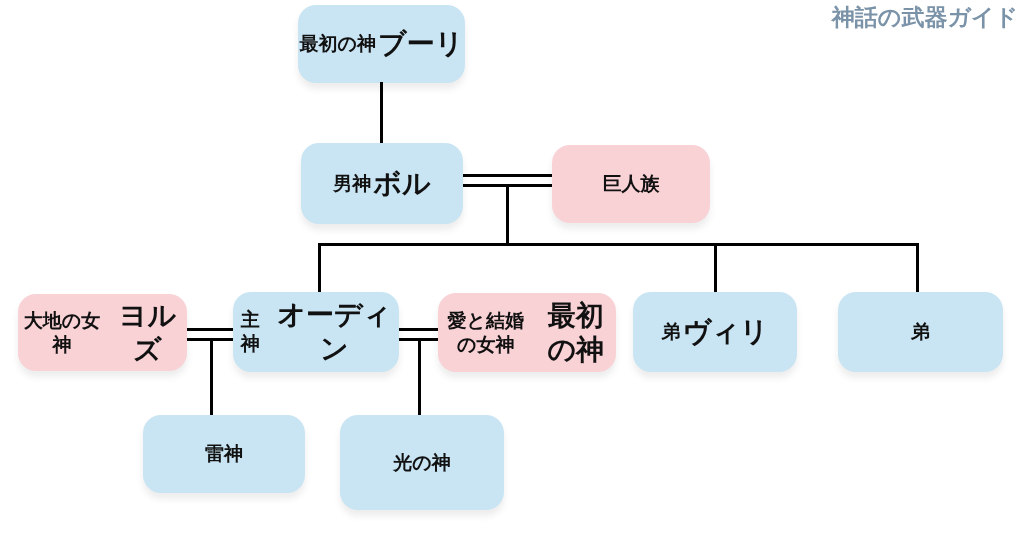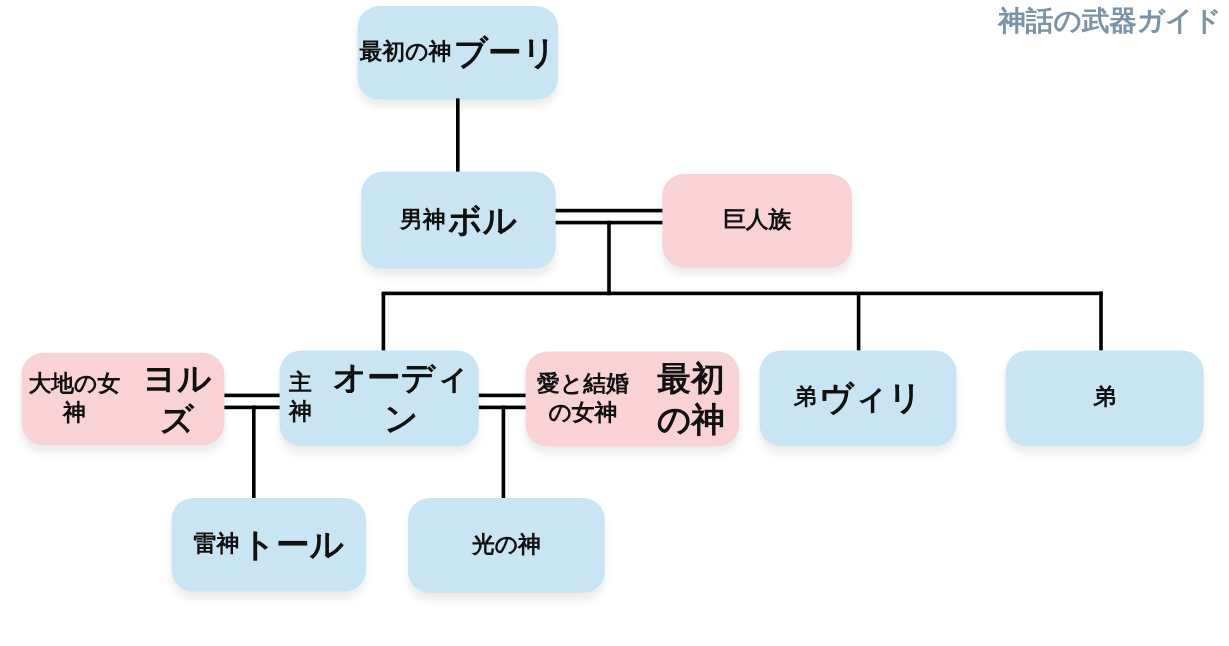--- a/index.html
+++ b/index.html
@@ -76,24 +76,23 @@
     <div class="node-title">弟</div>
     <div class="node-name">ヴィリ</div>
   </div>
 
   <div class="node blue" style="left:838px;top:292px;width:165px;height:80px">
     <div class="node-title">弟</div>
   </div>
 
   <div class="node blue" style="left:143px;top:415px;width:162px;height:78px">
     <div class="node-title">雷神</div>
-    <div class="node-name">トール</div>
   </div>
 
-  <div class="node blue" style="left:340px;top:415px;width:164px;height:79px">
+  <div class="node blue" style="left:340px;top:415px;width:164px;height:95px">
     <div class="node-title">光の神</div>
   </div>
 
   <div class="line" style="left:380px;top:82px;width:3px;height:61px"></div>
 
   <div class="line" style="left:463px;top:174px;width:89px;height:3px"></div>
   <div class="line" style="left:463px;top:184px;width:89px;height:3px"></div>
 
   <div class="line" style="left:506px;top:184px;width:3px;height:62px"></div>
 

